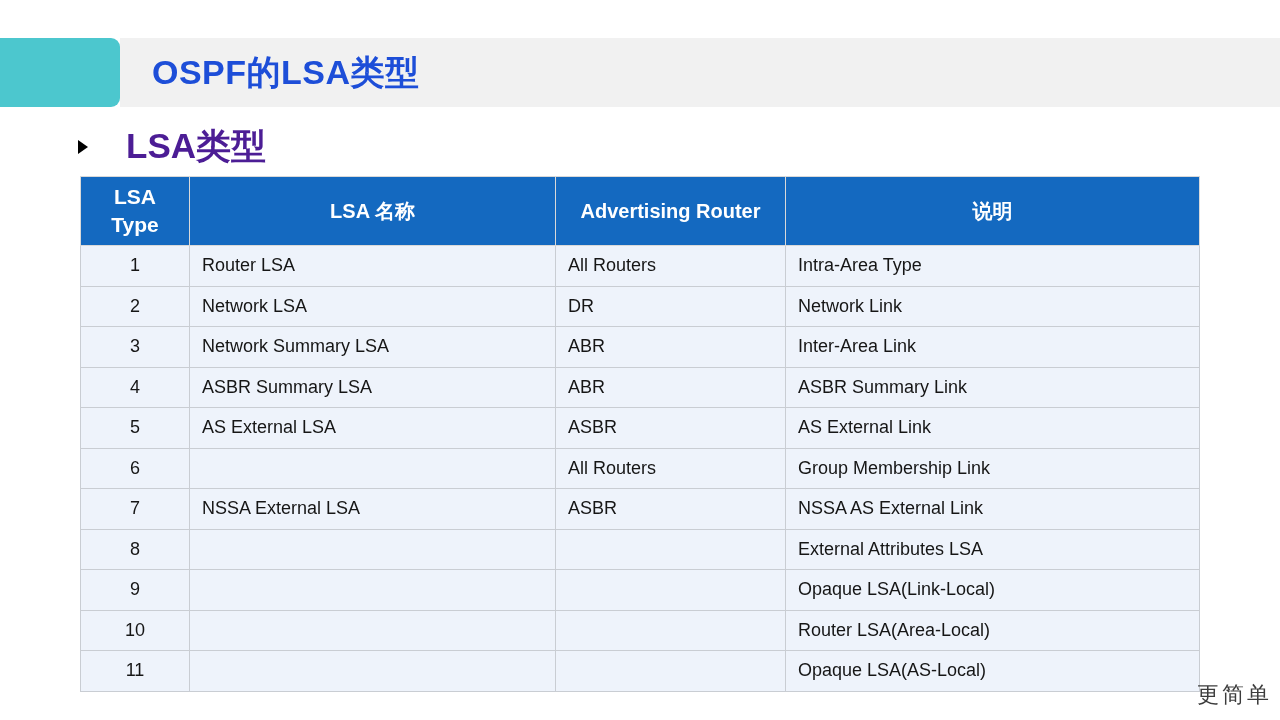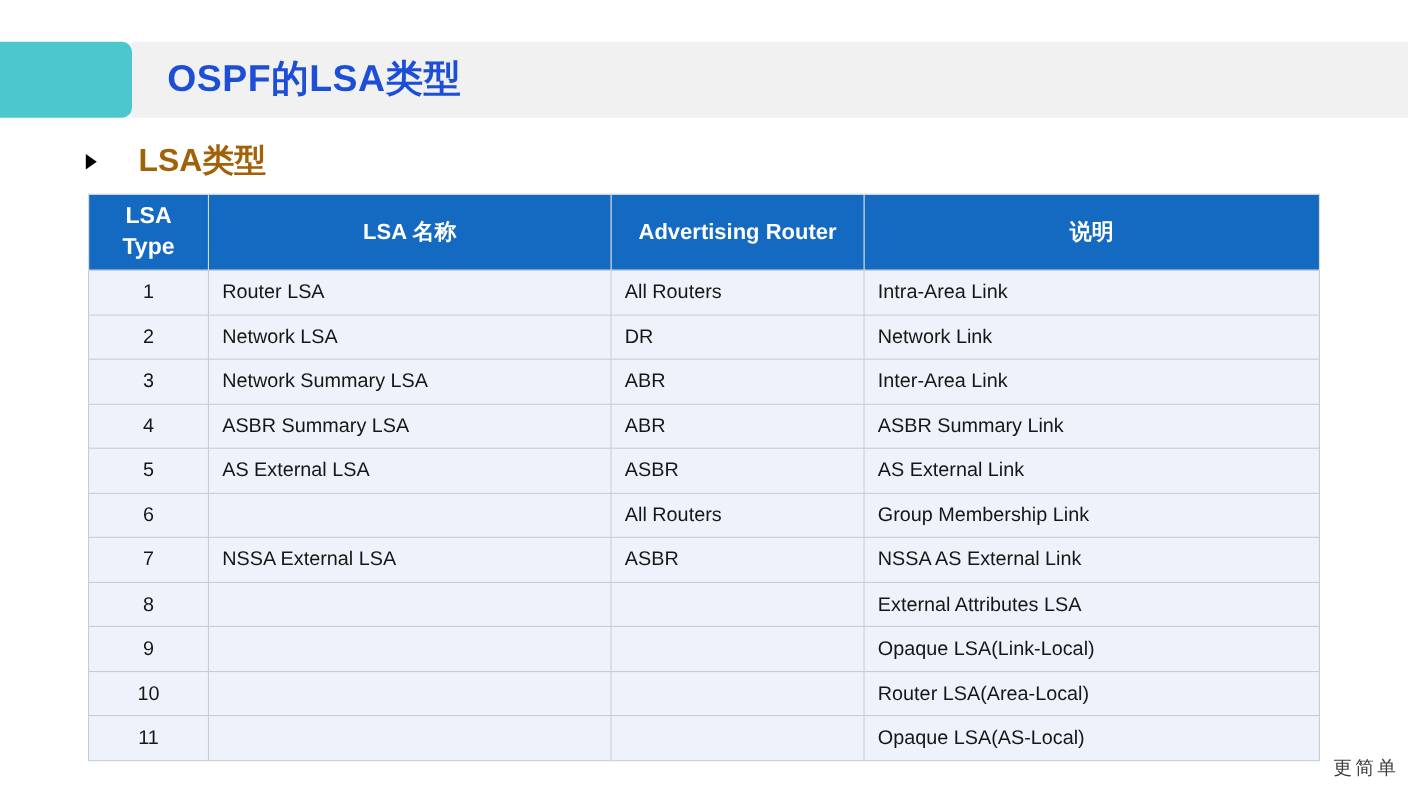--- a/index.html
+++ b/index.html
@@ -67,23 +67,23 @@
   .subtitle-bullet {
     width: 0;
     height: 0;
     border-left: 10px solid #000000;
     border-top: 7px solid transparent;
     border-bottom: 7px solid transparent;
     margin-right: 38px;
     margin-top: 2px;
   }
   .subtitle-text {
-    font-size: 29px;
+    font-size: 35px;
     font-weight: bold;
-    color: #a16207;
+    color: #4c1d95;
     white-space: nowrap;
   }
 
   
   .lsa-table-wrap {
     position: absolute;
     left: 80px;
     top: 176px;
     width: 1119px;
   }
@@ -134,21 +134,21 @@
   table.lsa-table tbody td.cell-desc {
     text-align: left;
   }
 
   
   .watermark {
     position: absolute;
     right: 8px;
     bottom: 10px;
     font-family: "DejaVu Serif", "Liberation Serif", serif;
-    font-size: 17px;
+    font-size: 22px;
     color: #3c3c3c;
     white-space: nowrap;
     letter-spacing: 3px;
   }
   .watermark-faint {
     position: absolute;
     left: 1035px;
     bottom: 13px;
     font-family: "DejaVu Serif", "Liberation Serif", serif;
     font-size: 13px;
@@ -188,21 +188,21 @@
         <th>LSA 名称</th>
         <th>Advertising Router</th>
         <th>说明</th>
       </tr>
     </thead>
     <tbody id="lsa-tbody">
         <tr>
           <td class="cell-type">1</td>
           <td class="cell-name">Router LSA</td>
           <td class="cell-adv">All Routers</td>
-          <td class="cell-desc">Intra-Area Link</td>
+          <td class="cell-desc">Intra-Area Type</td>
         </tr>
         <tr>
           <td class="cell-type">2</td>
           <td class="cell-name">Network LSA</td>
           <td class="cell-adv">DR</td>
           <td class="cell-desc">Network Link</td>
         </tr>
         <tr>
           <td class="cell-type">3</td>
           <td class="cell-name">Network Summary LSA</td>

